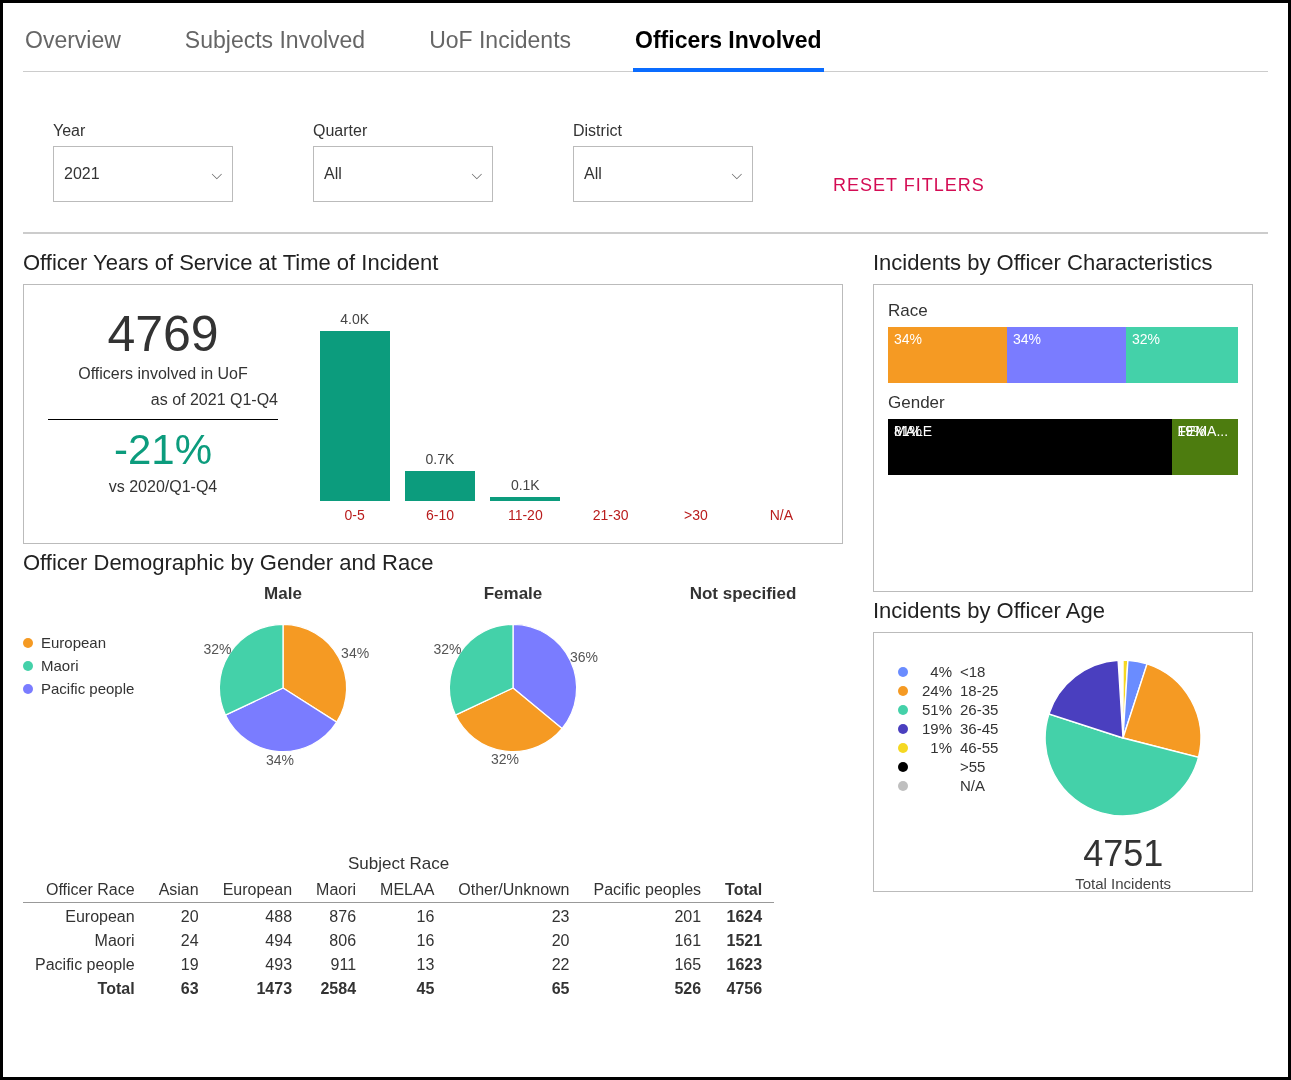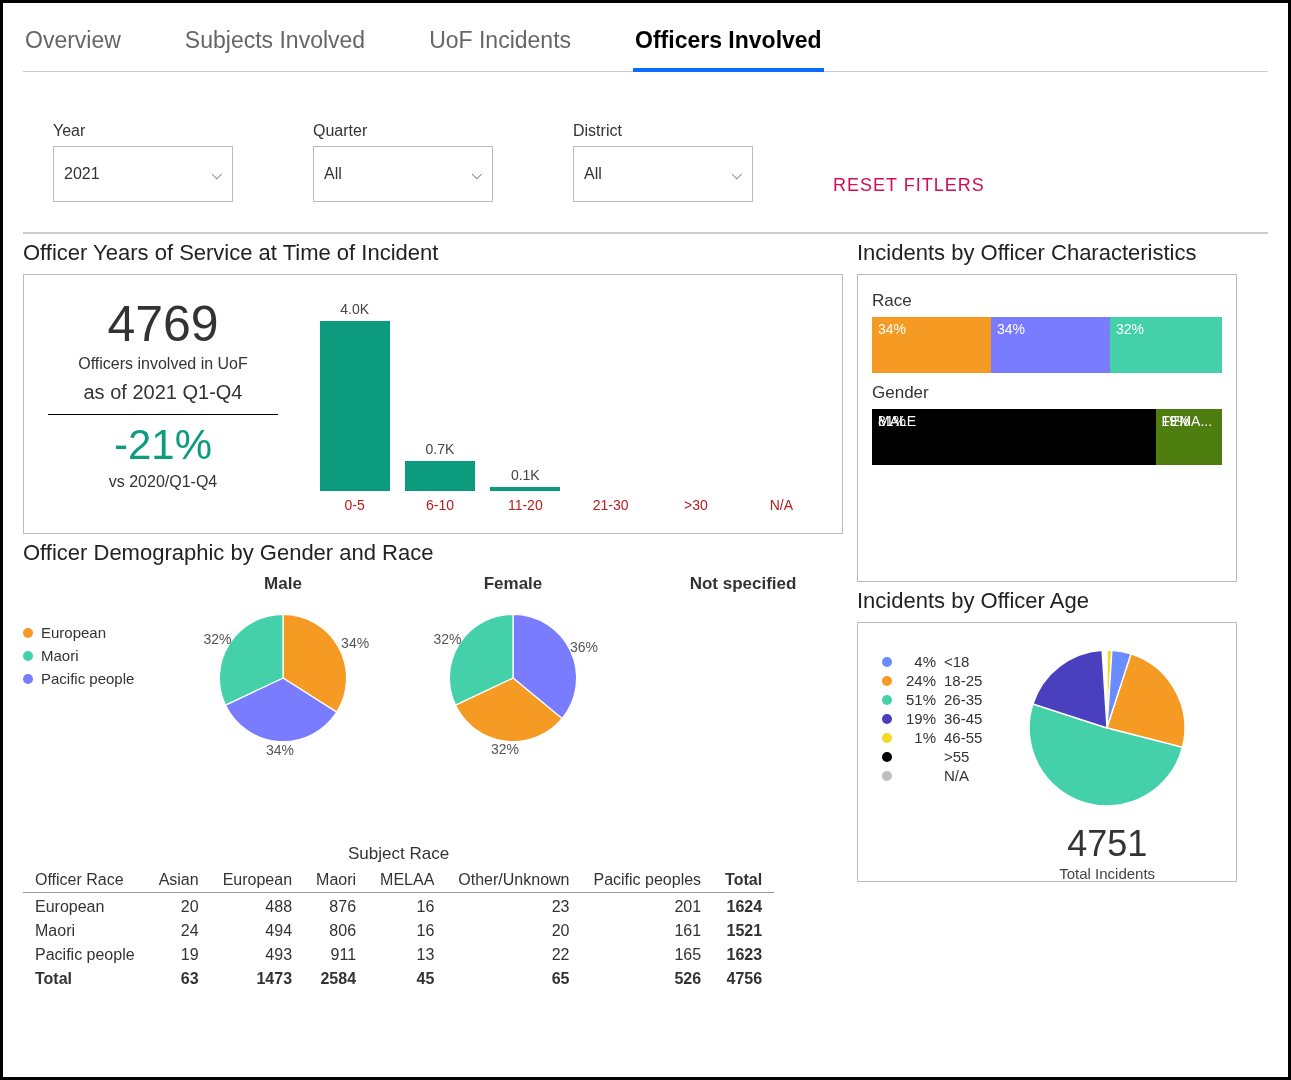--- a/index.html
+++ b/index.html
@@ -58,21 +58,22 @@
     color: #d40c54;
     font-size: 18px;
     letter-spacing: 1px;
     cursor: pointer;
     padding-bottom: 6px;
   }
 
   .content {
     display: grid;
     grid-template-columns: 820px 380px;
-    gap: 14px;
+    gap: 30px;
+    padding-top: 10px;
   }
   .section-title {
     font-size: 22px;
     font-weight: 400;
     color: #222;
     margin: 6px 0 8px 0;
   }
   .card {
     border: 1px solid #bbb;
     padding: 10px 14px;
@@ -80,21 +81,21 @@
 
   
   .yos-card { display: flex; gap: 20px; height: 260px; }
   .kpi-block {
     text-align: center;
     padding: 10px 10px 0 10px;
     width: 250px;
   }
   .kpi-big { font-size: 50px; font-weight: 400; }
   .kpi-sub { font-size: 16px; color: #333; margin-top: 2px; }
-  .kpi-sub2 { font-size: 20px; margin-top: 8px; padding-bottom: 10px; border-bottom: 1px solid #000; }
+  .kpi-sub2 { font-size: 16px; margin-top: 8px; padding-bottom: 10px; border-bottom: 1px solid #000; text-align: right; }
   .kpi-delta { font-size: 42px; color: #0c9c7d; margin-top: 6px; }
   .kpi-vs { font-size: 16px; margin-top: 4px; }
 
   .bar-chart { flex: 1; position: relative; padding: 16px 4px 0 4px; }
   .bars { display: flex; align-items: flex-end; height: 190px; gap: 0; }
   .bar-col { flex: 1; display: flex; flex-direction: column; align-items: center; justify-content: flex-end; height: 100%; }
   .bar-val { font-size: 14px; color: #444; margin-bottom: 4px; }
   .bar-rect { width: 70px; background: #0c9c7d; }
   .bar-axis { display: flex; margin-top: 6px; }
   .bar-axis div { flex: 1; text-align: center; font-size: 14px; color: #b91c1c; }
@@ -124,21 +125,21 @@
   .age-legend div { display:flex; align-items:center; gap:8px; margin-bottom: 2px; }
   .age-legend .pct { width: 36px; text-align:right; }
   .age-right { flex:1; text-align:center; padding-top:10px; }
   .age-total { font-size: 36px; margin-top: 6px; }
   .age-total-lbl { font-size: 15px; color:#444; }
 
   
   .crosstab { margin-top: 10px; font-size: 16px; border-collapse: collapse; }
   .crosstab caption { font-size: 17px; margin-bottom: 4px; }
   .crosstab th, .crosstab td { padding: 3px 12px; text-align: right; }
-  .crosstab th:first-child, .crosstab td:first-child { text-align: left; }
+  .crosstab th:first-child, .crosstab td:first-child { text-align: right; }
   .crosstab thead th { border-bottom: 1px solid #999; font-weight: 400; }
   .crosstab .total-row td, .crosstab td.total-col, .crosstab th.total-col { font-weight: 700; }
   .crosstab tbody tr:first-child td { padding-top: 5px; }
 </style>
 </head>
 <body>
 
 <div class="tabs">
   <div class="tab">Overview</div>
   <div class="tab">Subjects Involved</div>

